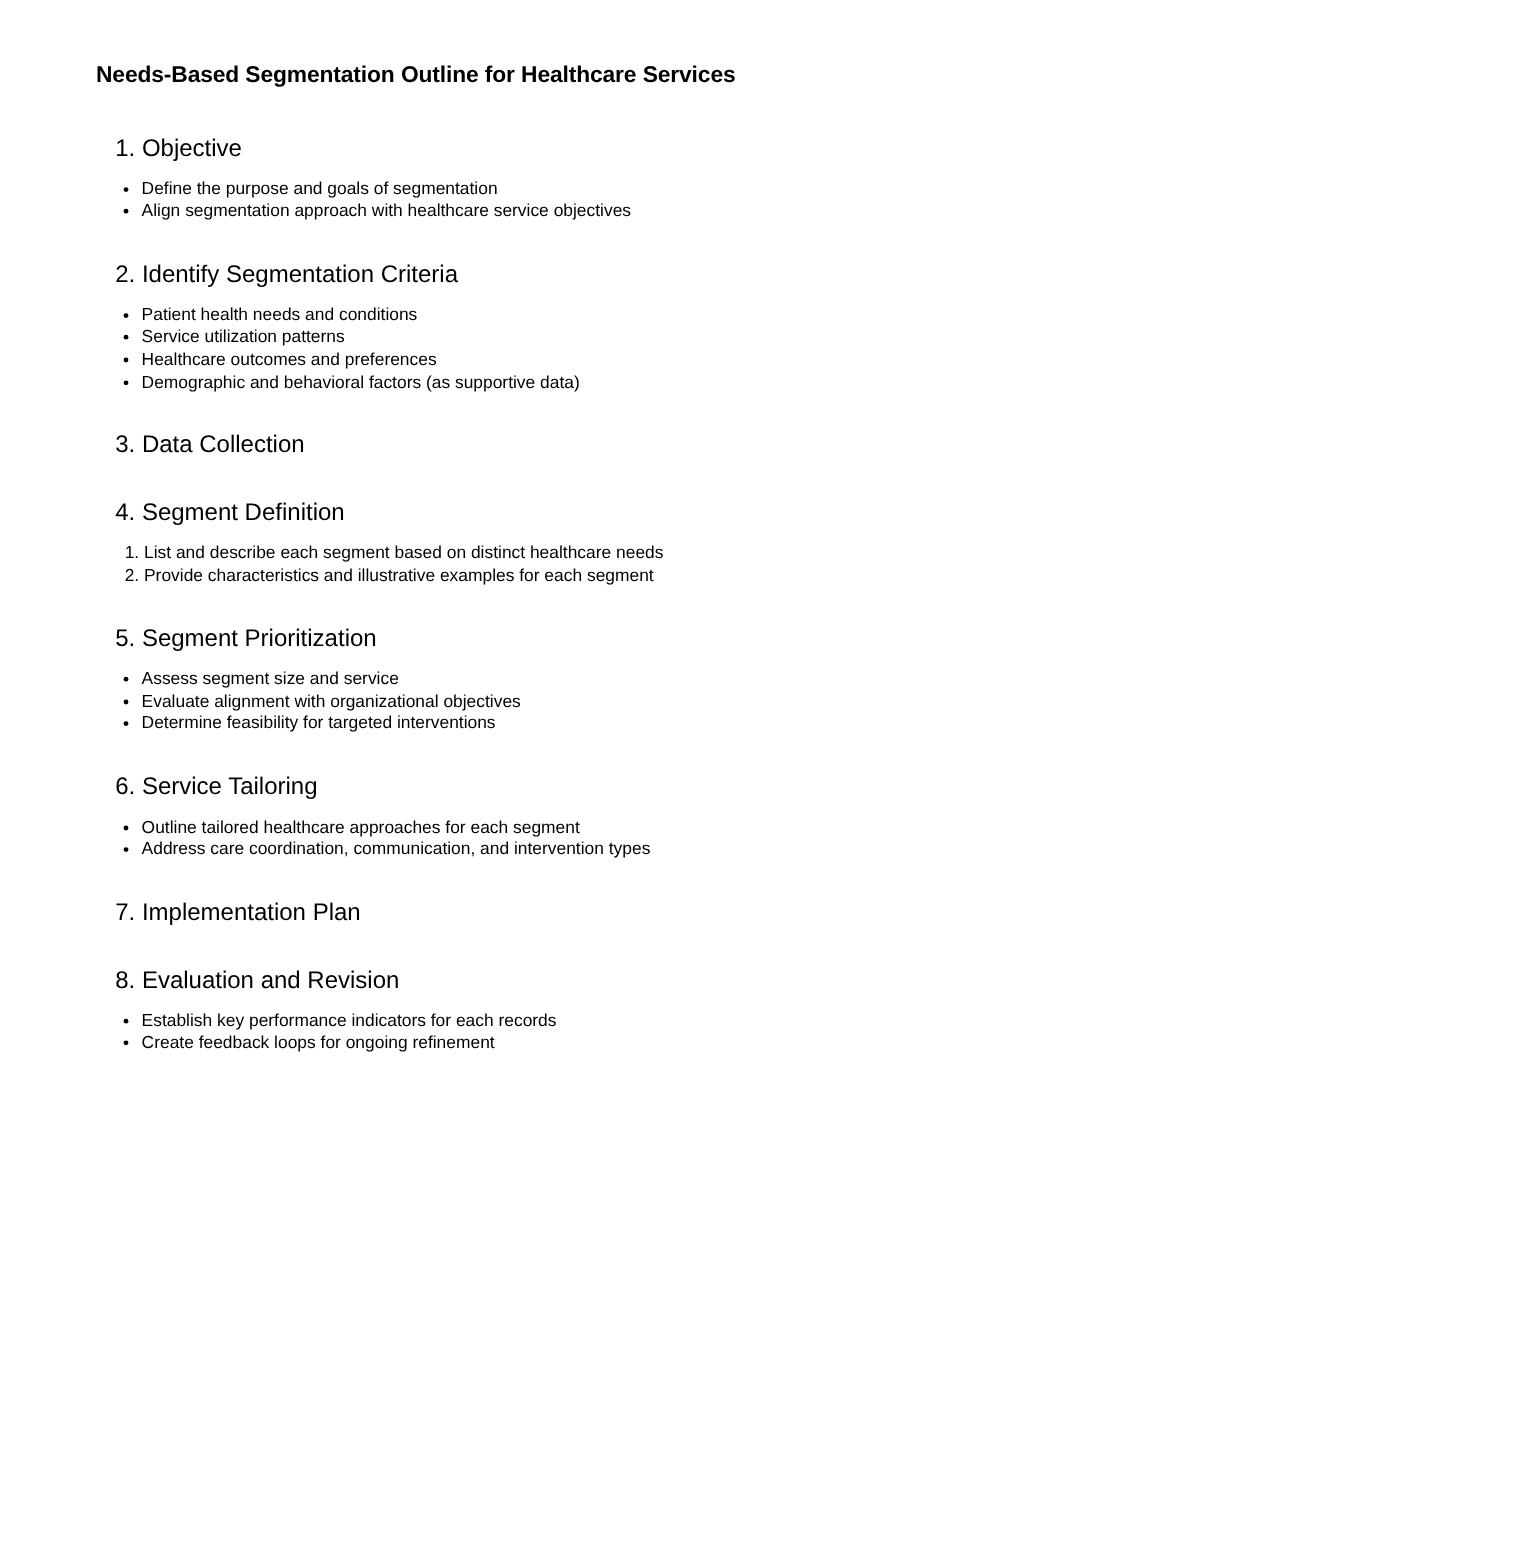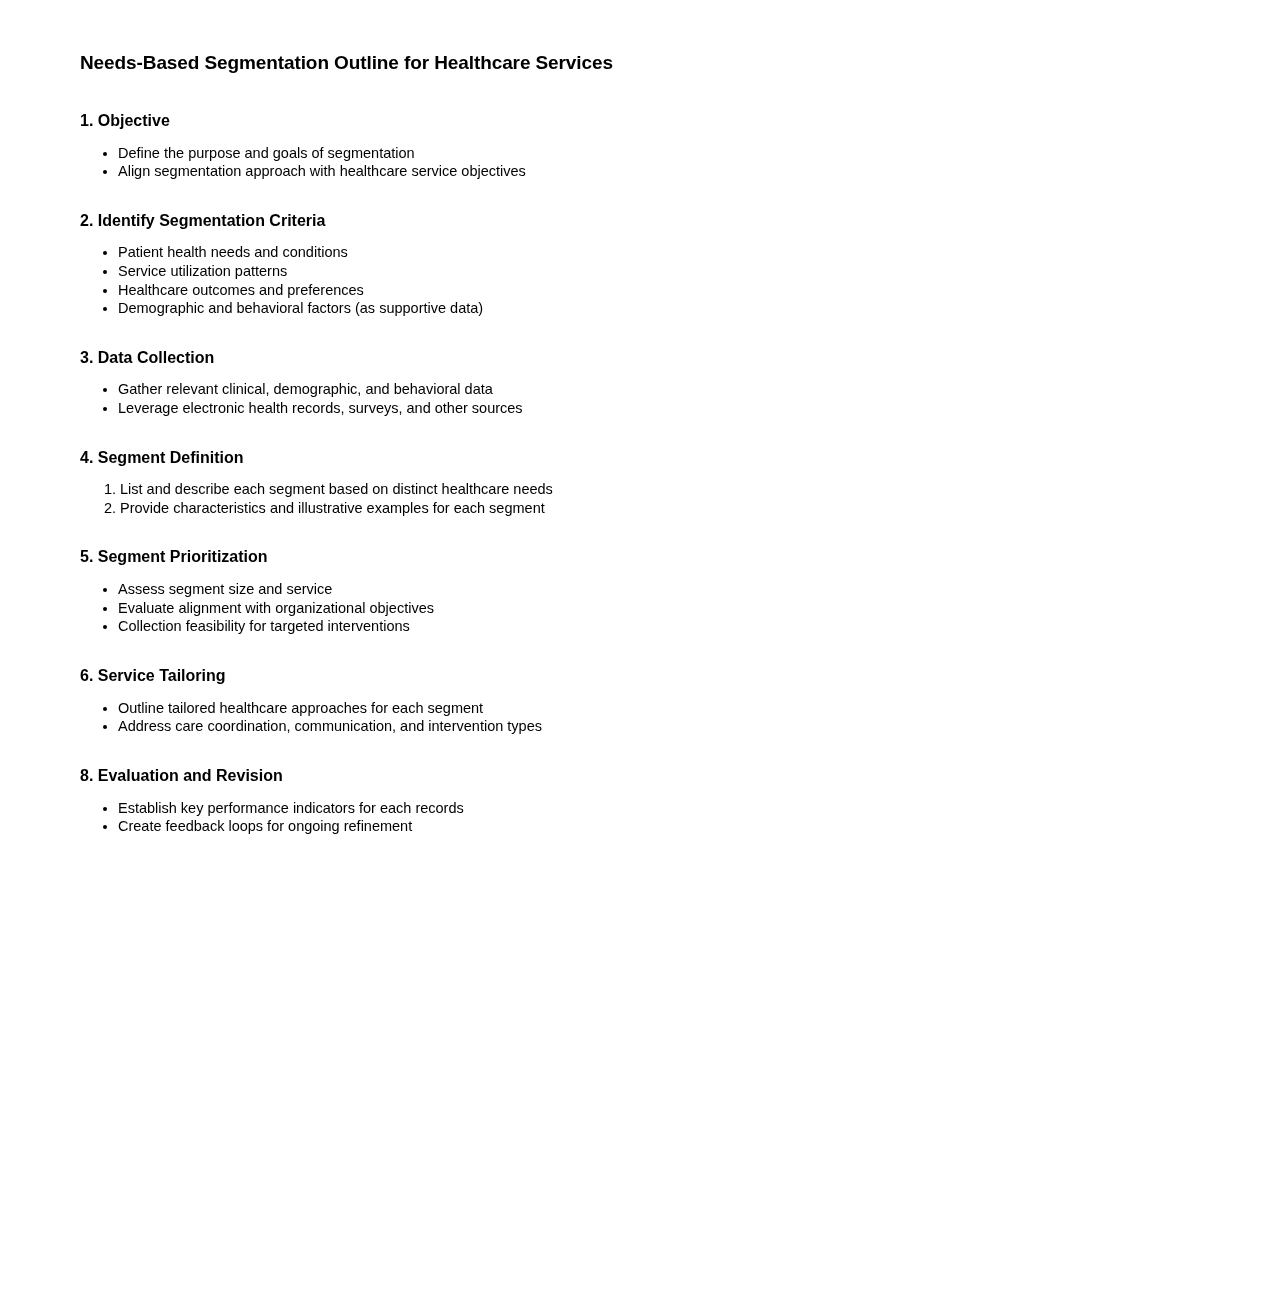--- a/index.html
+++ b/index.html
@@ -26,24 +26,24 @@
     line-height: 1.2;
     margin: 0 0 36px 0;
     letter-spacing: -0.1px;
   }
 
   .section {
     margin: 0 0 24px 0;
   }
 
   .section-heading {
-    font-size: 16px;
-    font-weight: bold;
+    font-size: 20px;
+    font-weight: normal;
     line-height: 1.3;
-    margin: 0 0 12px 0;
+    margin: 0 0 12px 16px;
   }
 
   ul.section-list,
   ol.section-list {
     margin: 0 0 0 0;
     padding: 0 0 0 38px;
     list-style-position: outside;
   }
 
   ul.section-list {
@@ -91,48 +91,45 @@
         <h2 class="section-heading">2. Identify Segmentation Criteria</h2>
         <ul class="section-list">
           <li>Patient health needs and conditions</li>
           <li>Service utilization patterns</li>
           <li>Healthcare outcomes and preferences</li>
           <li>Demographic and behavioral factors (as supportive data)</li>
         </ul>
       </div>
       <div class="section gap-lg">
         <h2 class="section-heading">3. Data Collection</h2>
-        <ul class="section-list">
-          <li>Gather relevant clinical, demographic, and behavioral data</li>
-          <li>Leverage electronic health records, surveys, and other sources</li>
-        </ul>
       </div>
       <div class="section gap-lg">
         <h2 class="section-heading">4. Segment Definition</h2>
         <ol class="section-list">
           <li>List and describe each segment based on distinct healthcare needs</li>
           <li>Provide characteristics and illustrative examples for each segment</li>
         </ol>
       </div>
       <div class="section gap-lg">
         <h2 class="section-heading">5. Segment Prioritization</h2>
         <ul class="section-list">
           <li>Assess segment size and service</li>
           <li>Evaluate alignment with organizational objectives</li>
-          <li>Collection feasibility for targeted interventions</li>
+          <li>Determine feasibility for targeted interventions</li>
         </ul>
       </div>
       <div class="section gap-lg">
         <h2 class="section-heading">6. Service Tailoring</h2>
         <ul class="section-list">
           <li>Outline tailored healthcare approaches for each segment</li>
           <li>Address care coordination, communication, and intervention types</li>
         </ul>
       </div>
       <div class="section gap-lg">
+        <h2 class="section-heading">7. Implementation Plan</h2>
       </div>
       <div class="section gap-lg">
         <h2 class="section-heading">8. Evaluation and Revision</h2>
         <ul class="section-list">
           <li>Establish key performance indicators for each records</li>
           <li>Create feedback loops for ongoing refinement</li>
         </ul>
       </div>
     </div>
 </div>

